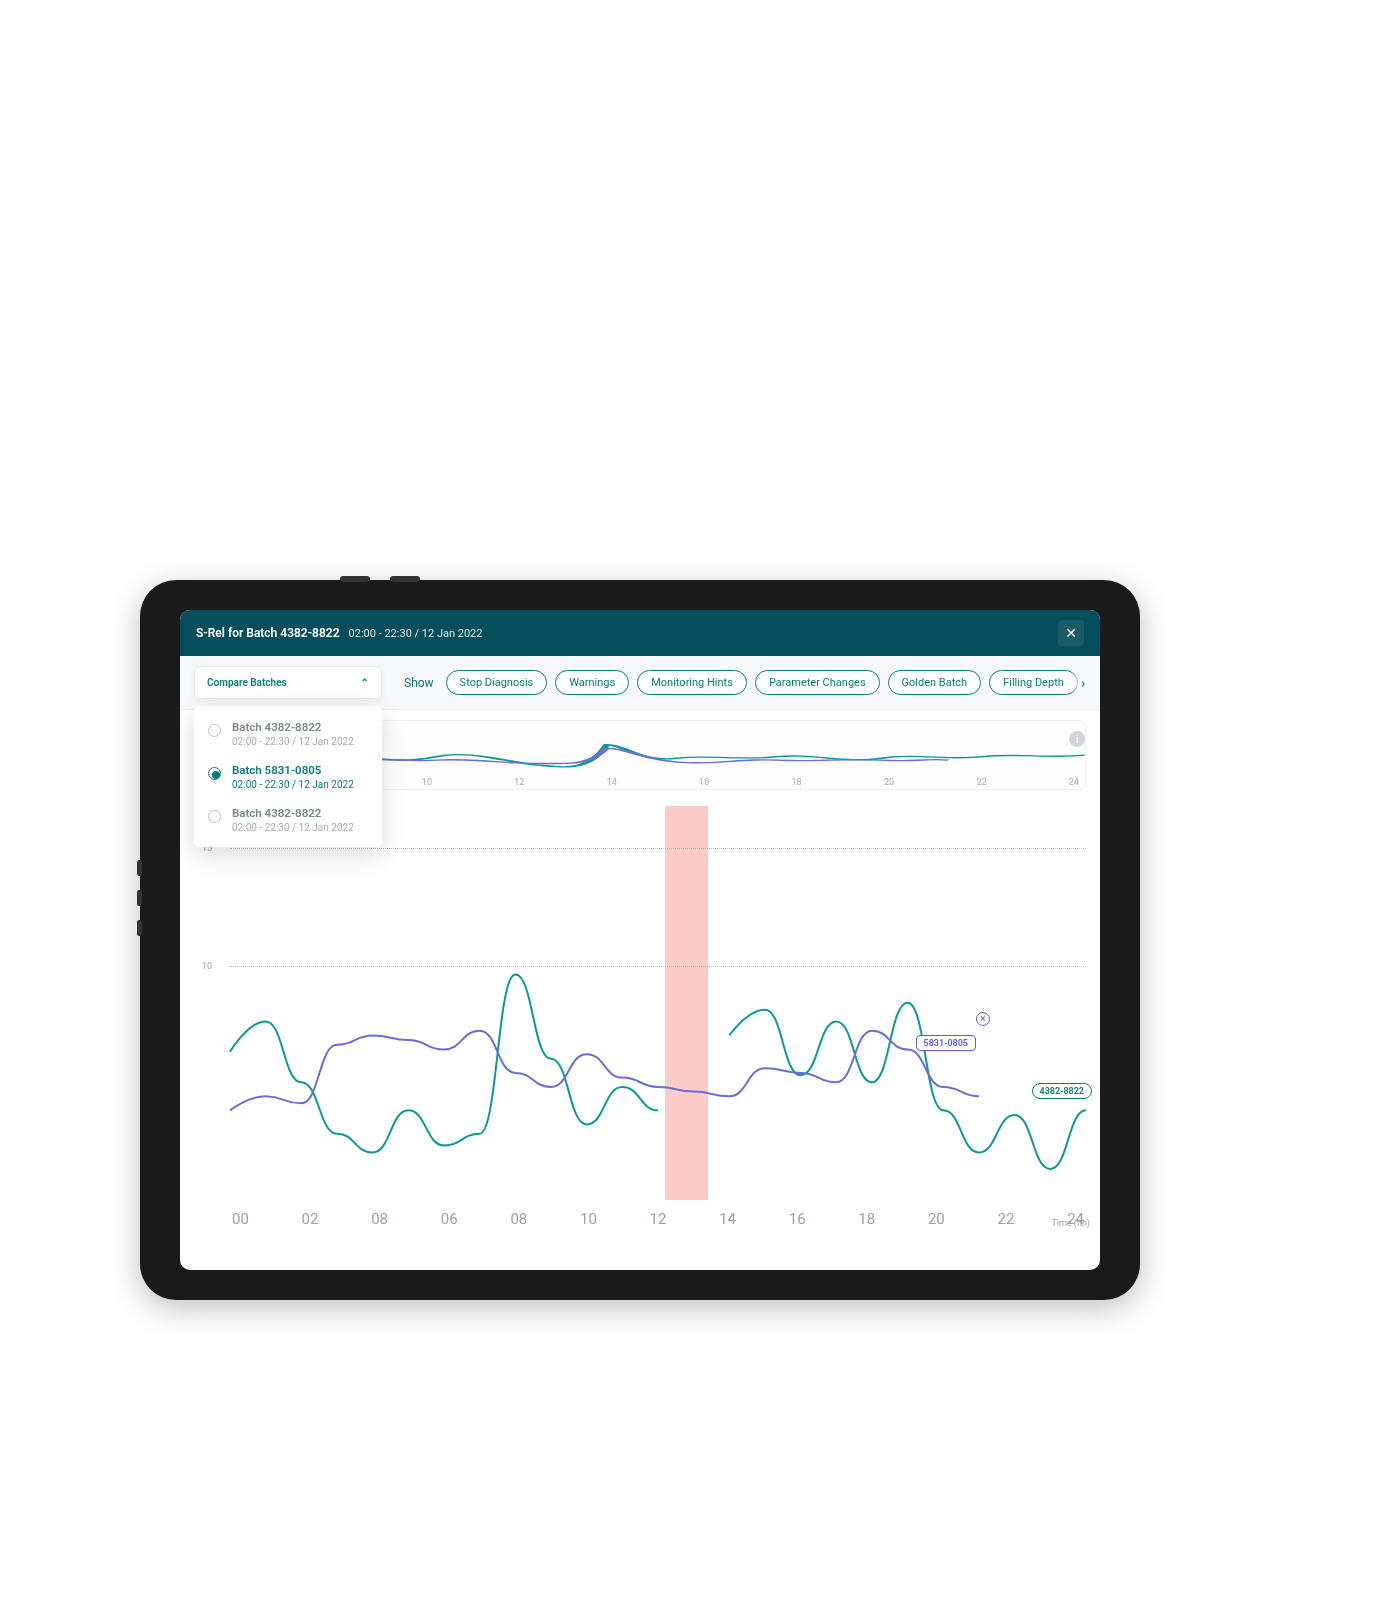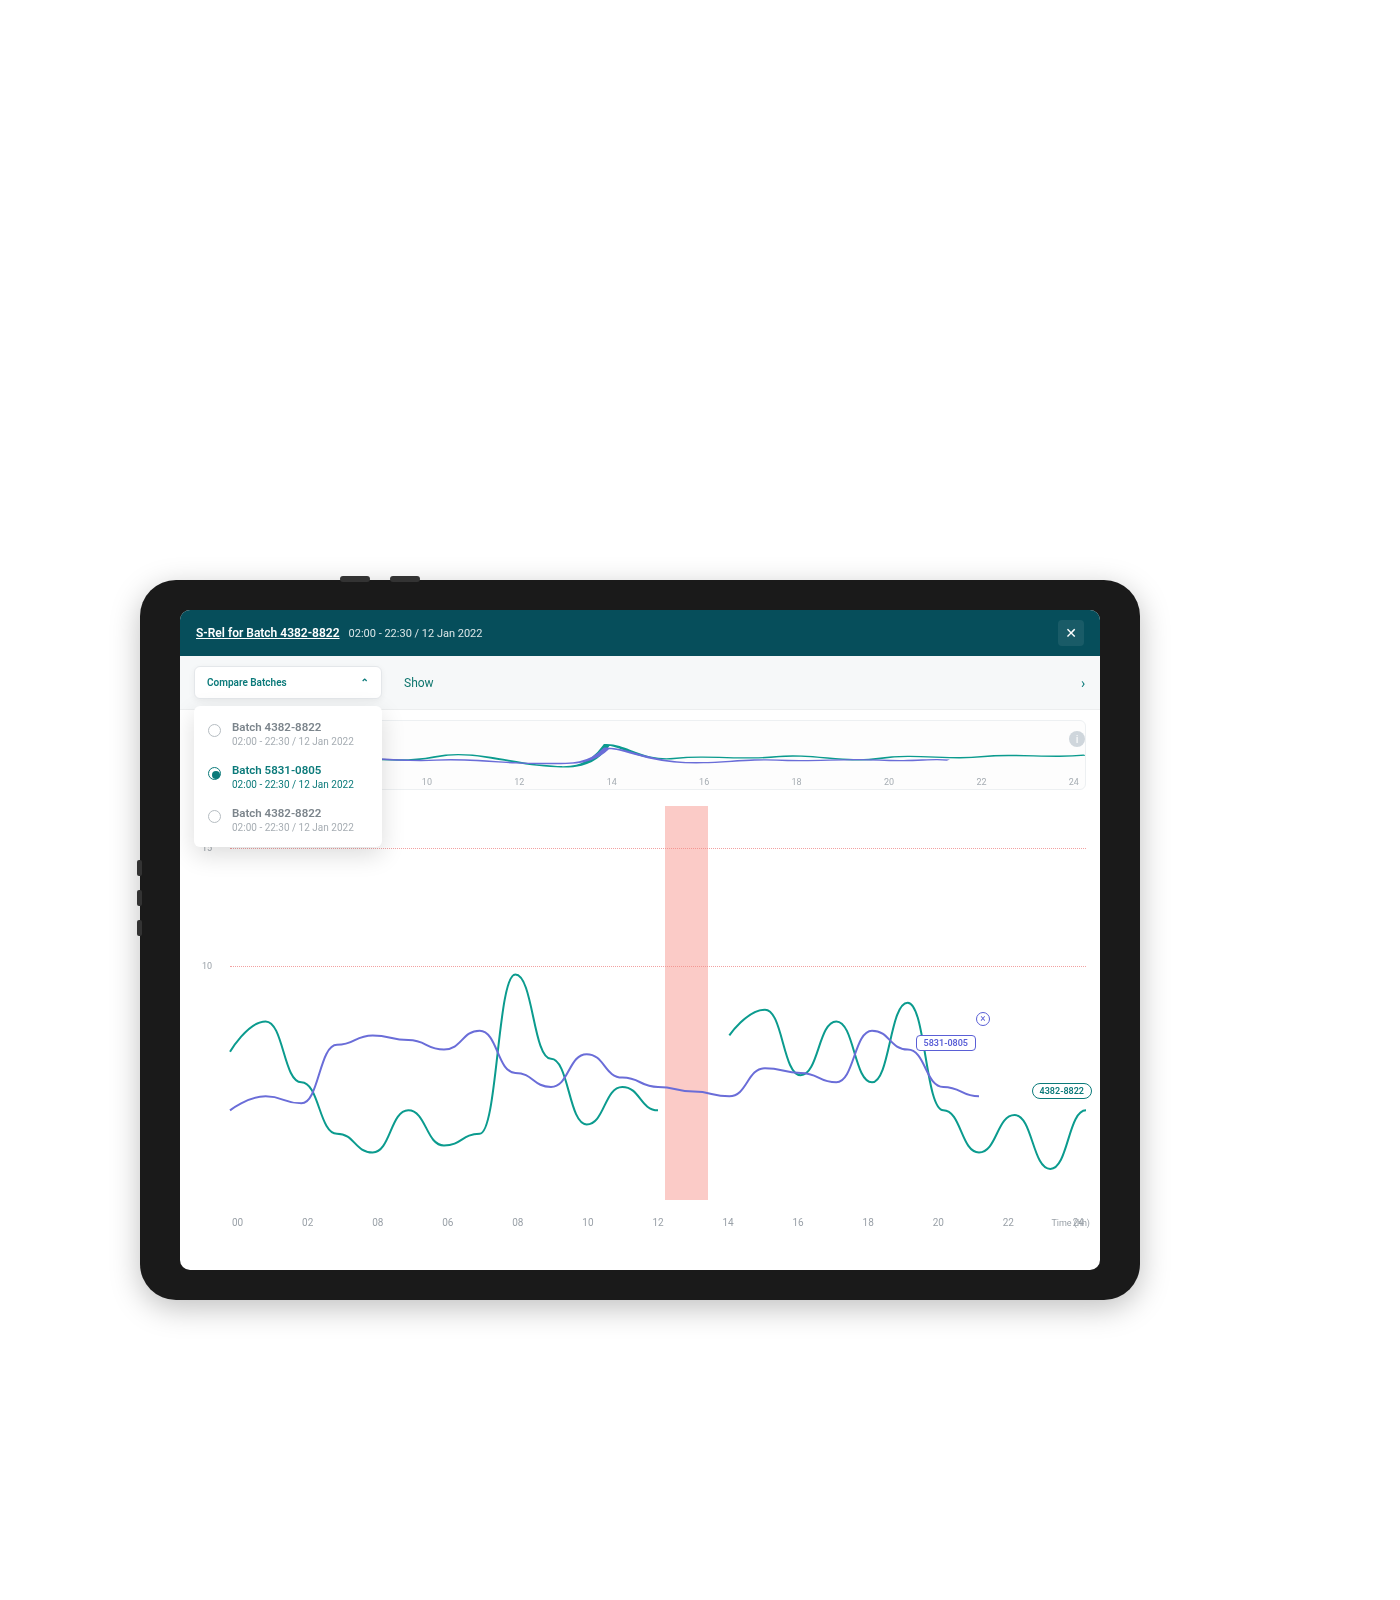--- a/index.html
+++ b/index.html
@@ -68,21 +68,21 @@
   .header {
     background: #064e5b;
     color: #fff;
     display: flex;
     align-items: center;
     justify-content: space-between;
     padding: 10px 16px;
     font-size: 12px;
     flex: 0 0 auto;
   }
-  .header-title { font-weight: 600; text-decoration: underline; }
+  .header-title { font-weight: 600; }
   .header-sub { font-weight: 400; opacity: 0.85; margin-left: 6px; font-size: 11px;}
   .close-btn {
     color: #fff;
     background: rgba(255,255,255,0.08);
     width: 26px; height:26px;
     border-radius: 4px;
     display:flex; align-items:center; justify-content:center;
     cursor: pointer;
     font-size: 14px;
   }
@@ -232,21 +232,21 @@
   }
   .grid-line {
     position: absolute;
     left: 0; right: 0;
     border-top: 1px dotted #f2a1a1;
   }
   .x-ticks {
     position: absolute;
     left:0; right:0; bottom: -2px;
     display:flex; justify-content:space-between;
-    font-size:10px; color:#9aa1a8;
+    font-size:15px; color:#9aa1a8;
     padding: 0 2px;
   }
   .stop-band {
     position:absolute;
     top:0; bottom:26px;
     background: rgba(246,140,130,0.45);
   }
   .main-chart svg.lines { position:absolute; inset:0 0 22px 0; width:100%; height:calc(100% - 22px); overflow:visible; }
   .series-label {
     position:absolute;
@@ -311,20 +311,29 @@
           </div>
           <div class="compare-item">
             <span class="radio"></span>
             <div class="lbl">Batch 4382-8822</div>
             <div class="sub">02:00 - 22:30 / 12 Jan 2022</div>
           </div>
         </div>
       </div>
 
       <span class="show-label">Show</span>
+      <div class="chips">
+        <span class="chip">Stop Diagnosis</span>
+        <span class="chip">Warnings</span>
+        <span class="chip">Monitoring Hints</span>
+        <span class="chip">Parameter Changes</span>
+        <span class="chip">Golden Batch</span>
+        <span class="chip">Filling Depth</span>
+        <span class="chip secondary">Filling</span>
+      </div>
       <div class="scroll-right">
         <span>›</span>
       </div>
     </div>
 
     <div class="content">
 
       <div class="mini-chart">
         <svg viewBox="0 0 100 40" preserveAspectRatio="none">
           <path d="M0,22 C4,25 8,18 12,20 C16,22 20,25 24,21 C28,17 32,24 36,26 C40,28 42,28 44,14 L44,14 C46,14 48,24 52,22 C56,20 60,23 64,21 C68,19 72,25 76,22 C80,19 84,23 88,21 C92,19 96,22 100,20" fill="none" stroke="#0b9b8e" stroke-width="0.8"></path>

